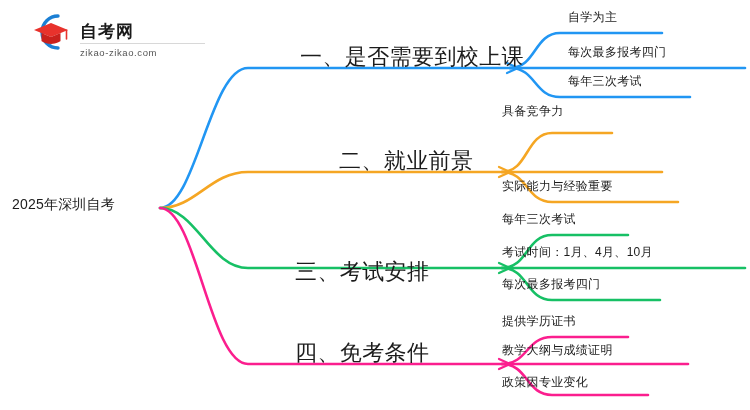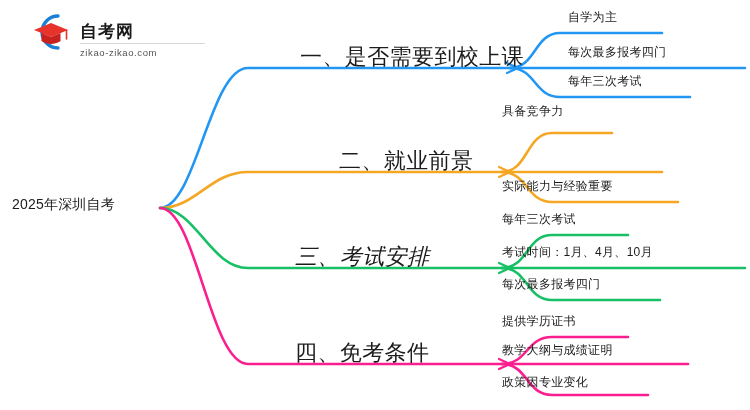--- a/index.html
+++ b/index.html
@@ -150,21 +150,21 @@
 
   <div class="node-label branch-label" style="left:300px; top:42px;">一、是否需要到校上课</div>
   <div class="node-label leaf-label" style="left:568px; top:9px;">自学为主</div>
   <div class="node-label leaf-label" style="left:568px; top:44px;">每次最多报考四门</div>
   <div class="node-label leaf-label" style="left:568px; top:73px;">每年三次考试</div>
 
   <div class="node-label branch-label" style="left:295px; top:146px;margin-left:44px;">二、就业前景</div>
   <div class="node-label leaf-label" style="left:502px; top:103px;">具备竞争力</div>
   <div class="node-label leaf-label" style="left:502px; top:178px;">实际能力与经验重要</div>
 
-  <div class="node-label branch-label" style="left:295px; top:242px;font-style:italic;">三、考试安排</div>
+  <div class="node-label branch-label" style="left:295px; top:257px;">三、考试安排</div>
   <div class="node-label leaf-label" style="left:502px; top:211px;">每年三次考试</div>
   <div class="node-label leaf-label" style="left:502px; top:244px;">考试时间：1月、4月、10月</div>
   <div class="node-label leaf-label" style="left:502px; top:276px;">每次最多报考四门</div>
 
   <div class="node-label branch-label" style="left:295px; top:338px;">四、免考条件</div>
   <div class="node-label leaf-label" style="left:502px; top:313px;">提供学历证书</div>
   <div class="node-label leaf-label" style="left:502px; top:342px;">教学大纲与成绩证明</div>
   <div class="node-label leaf-label" style="left:502px; top:374px;">政策因专业变化</div>
 
 </div>

